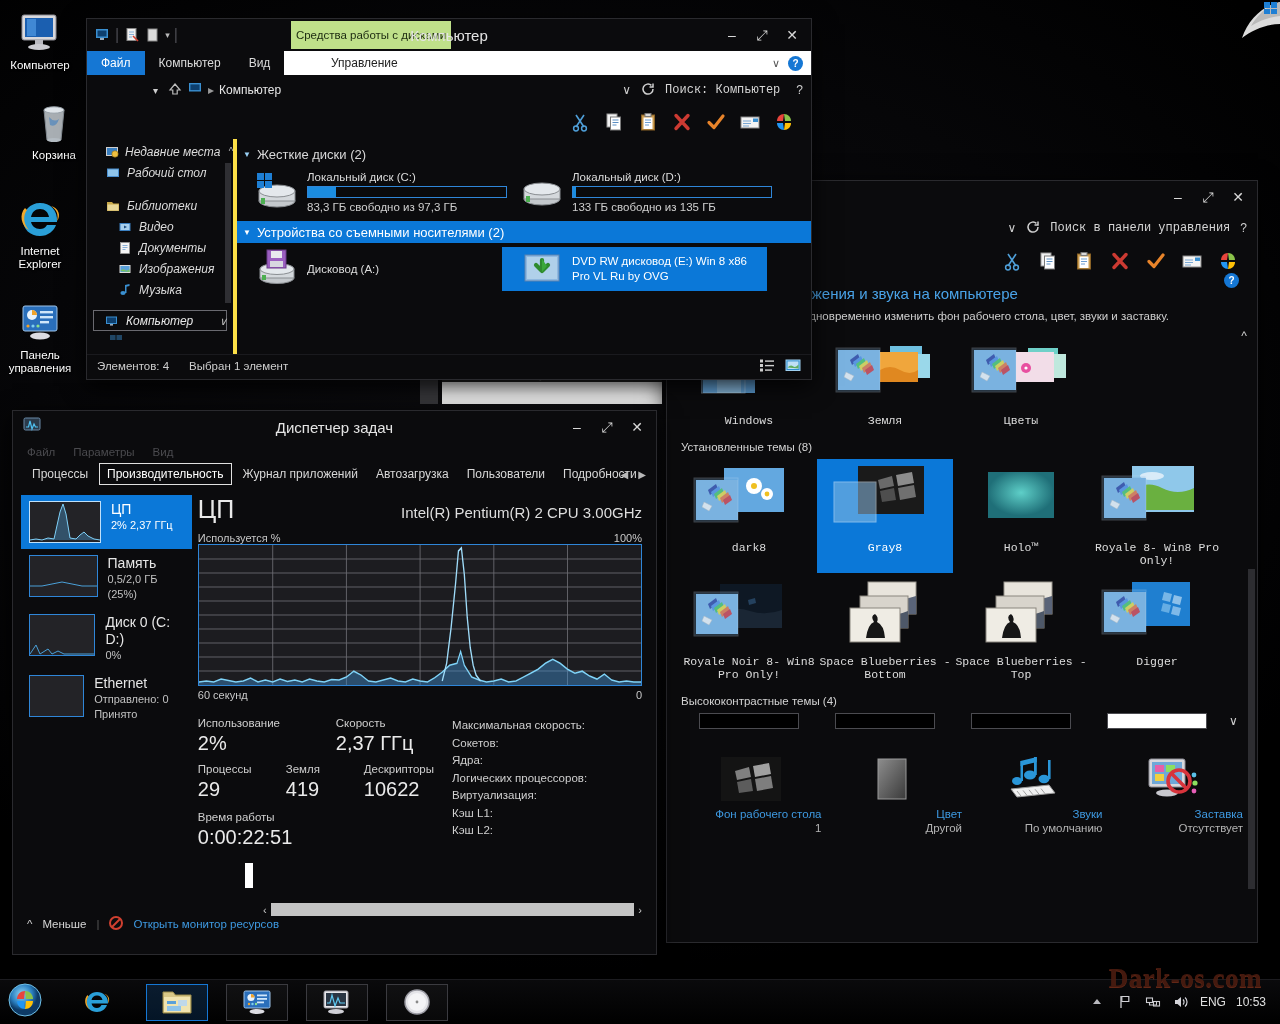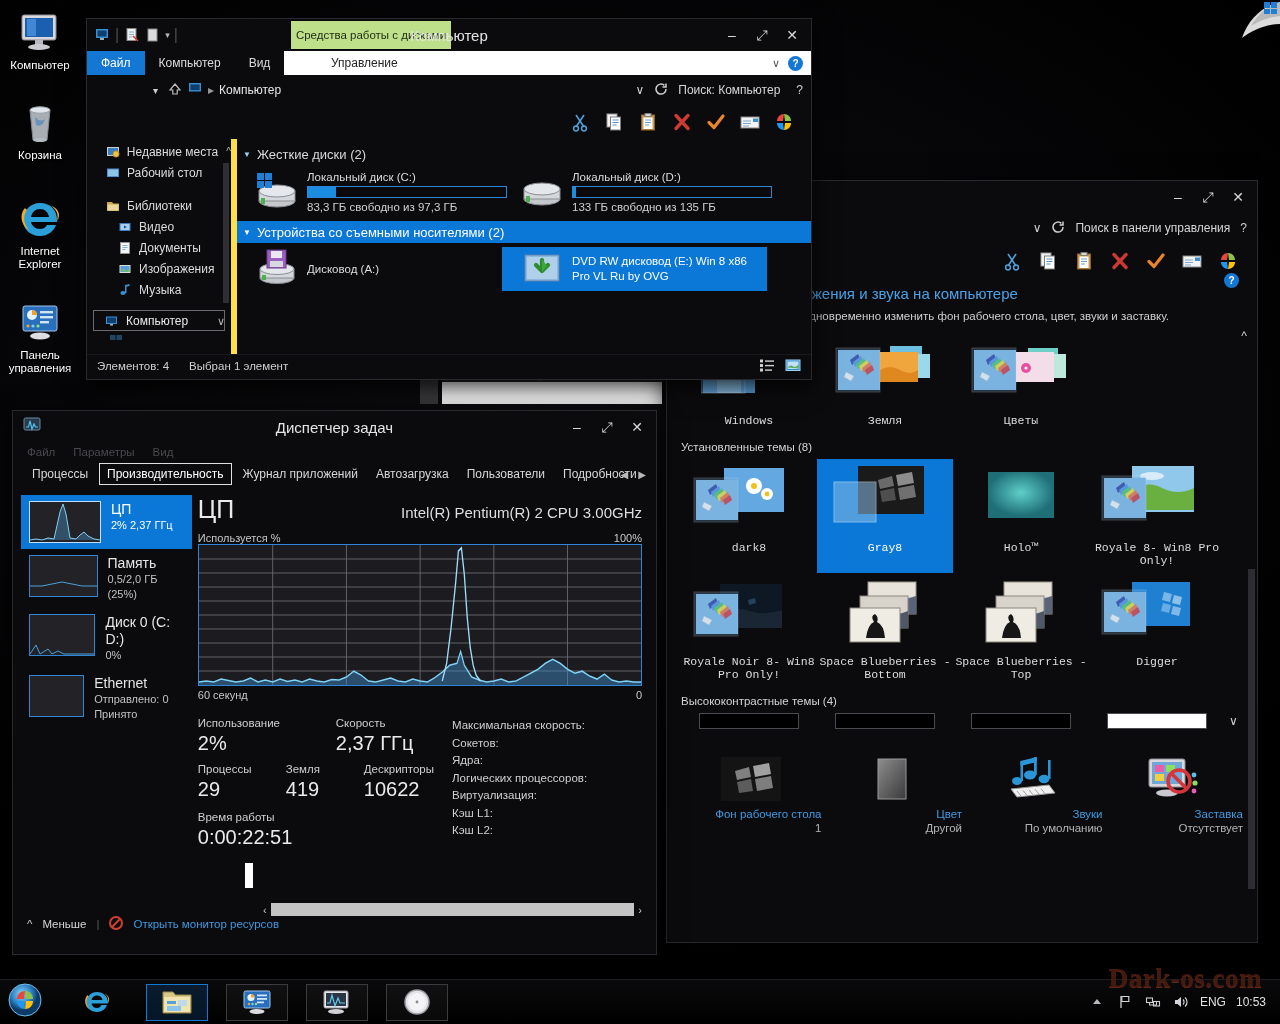--- a/index.html
+++ b/index.html
@@ -77,27 +77,28 @@
     background: #1577d4; color: #fff; font-size: 10px; font-weight: bold;
     display: flex; align-items: center; justify-content: center;
   }
   .addrbar { height: 30px; display: flex; align-items: center; gap: 6px; padding: 0 8px; font-size: 12px; }
   .addr-nav { display:flex; align-items:center; gap:10px; color:#cfcfcf; padding-left:58px;}
   .addr-path {
     flex: 1; display: flex; align-items: center; gap: 5px;
     color: #e6e6e6;
   }
   .addr-right { display:flex; align-items:center; gap:10px; color:#cfcfcf; }
-  .searchlbl { color:#d6d6d6; }
+  .searchlbl { color:#d6d6d6;font-family:Liberation Mono, monospace; }
   .toolrow { height: 34px; display: flex; align-items: center; justify-content: flex-end; gap: 12px; padding-right: 16px; }
   .tool-ic { width: 22px; height: 22px; display:flex;align-items:center;justify-content:center; }
   .exp-body { display: flex; height: 215px; }
   .navpane {
     width: 150px; padding-top: 2px; position: relative; font-size: 12px;
-    border-right: 6px solid #fde047;
+    border-right: 4px solid #fde047;
+    font-style: italic;
   }
   .nav-item { display: flex; align-items: center; gap: 6px; height: 21px; padding-left: 18px; color: #dcdcdc; white-space: nowrap; }
   .nav-item.indent { padding-left: 30px; }
   .nav-ic { width: 16px; height: 16px; display:flex;align-items:center;justify-content:center; }
   .nav-scroll {
     position: absolute; right: 2px; top: 24px; width: 6px; height: 140px;
     background: #2f2f33;
   }
   .nav-computer-box {
     margin: 10px 6px 0 6px; border: 1px solid #6a6a70; height: 21px;
@@ -250,21 +251,21 @@
         <rect x="5" y="5" width="34" height="25" rx="2" fill="#d8d8dc" stroke="#8b8b93"></rect>
         <rect x="8" y="8" width="28" height="19" fill="#1b5fb0"></rect>
         <rect x="10" y="9" width="9" height="17" fill="#4e95e0" opacity=".75"></rect>
         <rect x="18" y="30" width="8" height="5" fill="#b8b8bf"></rect>
         <ellipse cx="22" cy="37" rx="11" ry="3" fill="#cbcbd1"></ellipse>
       </svg>
     </span>
     <span class="dicon-label">Компьютер</span>
   </div>
 
-  <div class="dicon" style="left:2px; top:100px;text-align:center;">
+  <div class="dicon" style="left:16px; top:100px;text-align:center;">
     <span class="gl">
       <svg width="46" height="46" viewBox="0 0 46 46">
         <path d="M13 10 L33 10 L30 40 L16 40 Z" fill="#c5ccd2" opacity=".85" stroke="#9aa3ab"></path>
         <ellipse cx="23" cy="10" rx="10" ry="3.2" fill="#dfe5ea" stroke="#9aa3ab"></ellipse>
         <path d="M18 17 q5 6 10 2 q-3 9 -9 6 Z" fill="#3f7fc0" opacity=".6"></path>
         <ellipse cx="23" cy="40" rx="7" ry="2" fill="#b4bcc3"></ellipse>
       </svg>
     </span>
     <span class="dicon-label">Корзина</span>
   </div>

